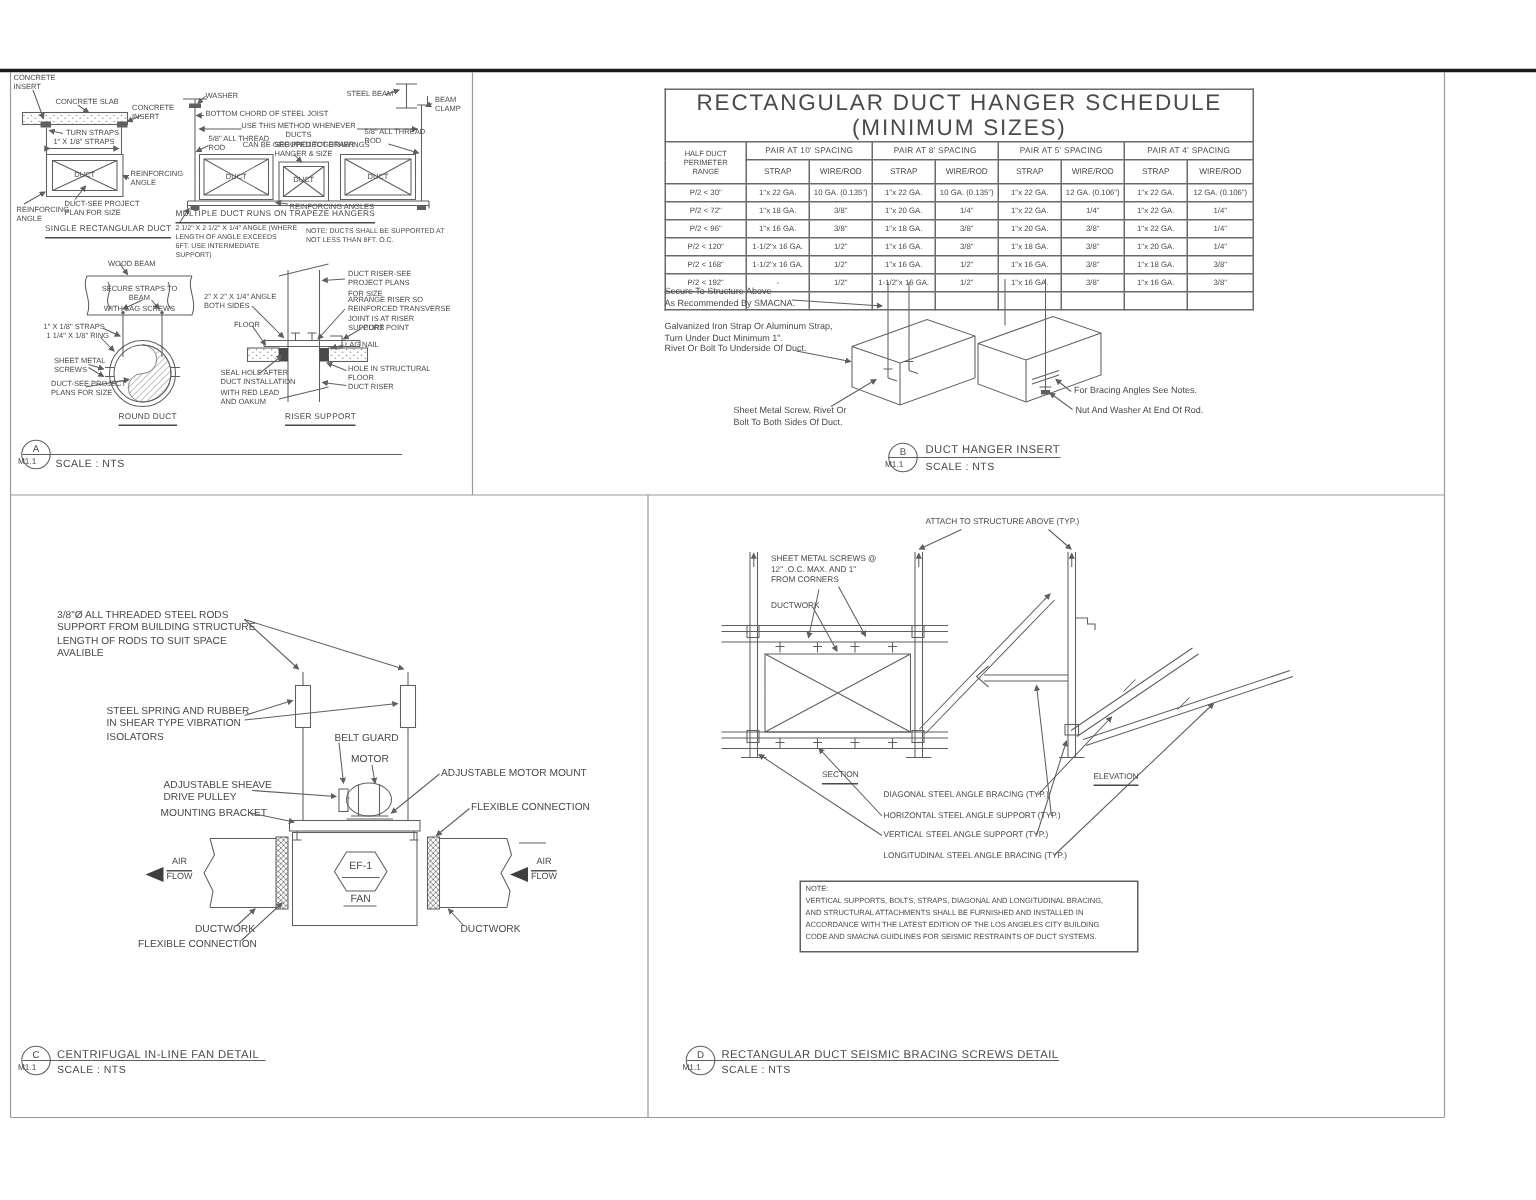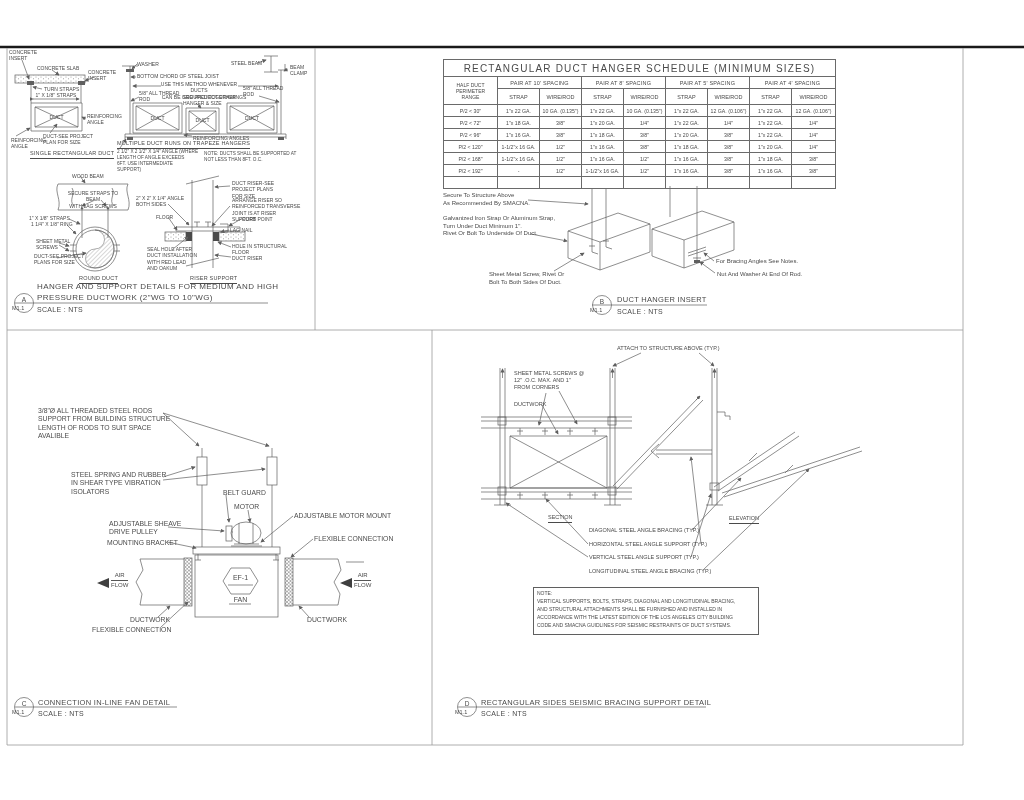--- a/index.html
+++ b/index.html
@@ -20,21 +20,21 @@
   .dscale{font-size:7px;letter-spacing:.3px;}
   .bletter{font-size:6.5px;text-align:center;width:12px;}
   .bsheet{font-size:5.5px;}
   .airflow{position:absolute;font-size:6px;text-align:center;line-height:1.1;}
   .airflow .air{display:block;border-bottom:.7px solid #555;padding:0 3px 1px 3px;}
   .airflow .flow{display:block;padding-top:1px;}
   table.sched{position:absolute;left:443px;top:59px;width:392px;border-collapse:collapse;
               table-layout:fixed;border:1px solid #6a6a6a;}
   table.sched th,table.sched td{border:.8px solid #6a6a6a;text-align:center;vertical-align:middle;
               font-weight:normal;padding:0;overflow:hidden;color:#4a4a4a;}
-  table.sched .ttl{font-size:10px;letter-spacing:1.2px;height:16px;}
+  table.sched .ttl{font-size:15px;letter-spacing:1.2px;height:16px;}
   table.sched .grp{font-size:5.5px;height:11px;letter-spacing:.2px;}
   table.sched .sub{font-size:5.5px;height:15px;}
   table.sched .rowhead{font-size:5px;white-space:pre-line;line-height:1.2;}
   table.sched tbody td{font-size:5.2px;height:11px;white-space:nowrap;}
   .notebox{position:absolute;left:533px;top:587px;width:224px;height:46px;border:.9px solid #5f5f5f;}
   .notetext{position:absolute;left:537px;top:589px;width:218px;font-size:5px;line-height:1.62;white-space:pre-line;}
 </style>
 </head>
 <body>
 
@@ -284,22 +284,20 @@
 DUCT INSTALLATION
 WITH RED LEAD
 AND OAKUM</div>
 <div class="lbl la" style="left:232px;top:243px">HOLE IN STRUCTURAL
 FLOOR</div>
 <div class="lbl la" style="left:232px;top:255px">DUCT RISER</div>
 <div class="lbl cap" style="left:190px;top:275px">RISER SUPPORT</div>
 
 <div class="lbl bletter" style="left:18px;top:296px">A</div>
 <div class="lbl bsheet" style="left:12px;top:305px">M1.1</div>
-<div class="lbl dtitle" style="left:37px;top:282px">HANGER AND SUPPORT DETAILS FOR MEDIUM AND HIGH
-PRESSURE DUCTWORK (2"WG TO 10"WG)</div>
 <div class="lbl dscale" style="left:37px;top:306px">SCALE : NTS</div>
 
 <table class="sched">
   <colgroup>
     <col style="width:54px">
         <col style="width:42px">
         <col style="width:42px">
         <col style="width:42px">
         <col style="width:42px">
     <col style="width:42px">
@@ -448,21 +446,21 @@
   <span class="air">AIR</span>
   <span class="flow">FLOW</span>
 </div>
 <div class="lbl lc" style="left:130px;top:616px">DUCTWORK</div>
 <div class="lbl lc" style="left:307px;top:616px">DUCTWORK</div>
 <div class="lbl lc" style="left:92px;top:626px">FLEXIBLE CONNECTION</div>
 <div class="lbl ctr" style="left:223px;top:574px;width:35px;font-size:7px">EF-1</div>
 <div class="lbl ctr" style="left:223px;top:596px;width:35px;font-size:7px">FAN</div>
 <div class="lbl bletter" style="left:18px;top:700px">C</div>
 <div class="lbl bsheet" style="left:12px;top:709px">M1.1</div>
-<div class="lbl dtitle7" style="left:38px;top:698px">CONNECTION IN-LINE FAN DETAIL</div>
+<div class="lbl dtitle7" style="left:38px;top:698px">CENTRIFUGAL IN-LINE FAN DETAIL</div>
 <div class="lbl dscale" style="left:38px;top:710px">SCALE : NTS</div>
 
 <div class="lbl ld" style="left:617px;top:345px">ATTACH TO STRUCTURE ABOVE (TYP.)</div>
 <div class="lbl ld" style="left:514px;top:370px">SHEET METAL SCREWS @
 12" .O.C. MAX. AND 1"
 FROM CORNERS</div>
 <div class="lbl ld" style="left:514px;top:401px">DUCTWORK</div>
 <div class="lbl cap2" style="left:548px;top:514px">SECTION</div>
 <div class="lbl cap2" style="left:729px;top:515px">ELEVATION</div>
 <div class="lbl ld" style="left:589px;top:527px">DIAGONAL STEEL ANGLE BRACING (TYP.)</div>
@@ -470,16 +468,16 @@
 <div class="lbl ld" style="left:589px;top:554px">VERTICAL STEEL ANGLE SUPPORT (TYP.)</div>
 <div class="lbl ld" style="left:589px;top:568px">LONGITUDINAL STEEL ANGLE BRACING (TYP.)</div>
 <div class="notebox"></div>
 <div class="notetext">NOTE:
 VERTICAL SUPPORTS, BOLTS, STRAPS, DIAGONAL AND LONGITUDINAL BRACING,
 AND STRUCTURAL ATTACHMENTS SHALL BE FURNISHED AND INSTALLED IN
 ACCORDANCE WITH THE LATEST EDITION OF THE LOS ANGELES CITY BUILDING
 CODE AND SMACNA GUIDLINES FOR SEISMIC RESTRAINTS OF DUCT SYSTEMS.</div>
 <div class="lbl bletter" style="left:461px;top:700px">D</div>
 <div class="lbl bsheet" style="left:455px;top:709px">M1.1</div>
-<div class="lbl dtitle7" style="left:481px;top:698px">RECTANGULAR SIDES SEISMIC BRACING SUPPORT DETAIL</div>
+<div class="lbl dtitle7" style="left:481px;top:698px">RECTANGULAR DUCT SEISMIC BRACING SCREWS DETAIL</div>
 <div class="lbl dscale" style="left:481px;top:710px">SCALE : NTS</div>
 
 </div>
 
 </body></html>

